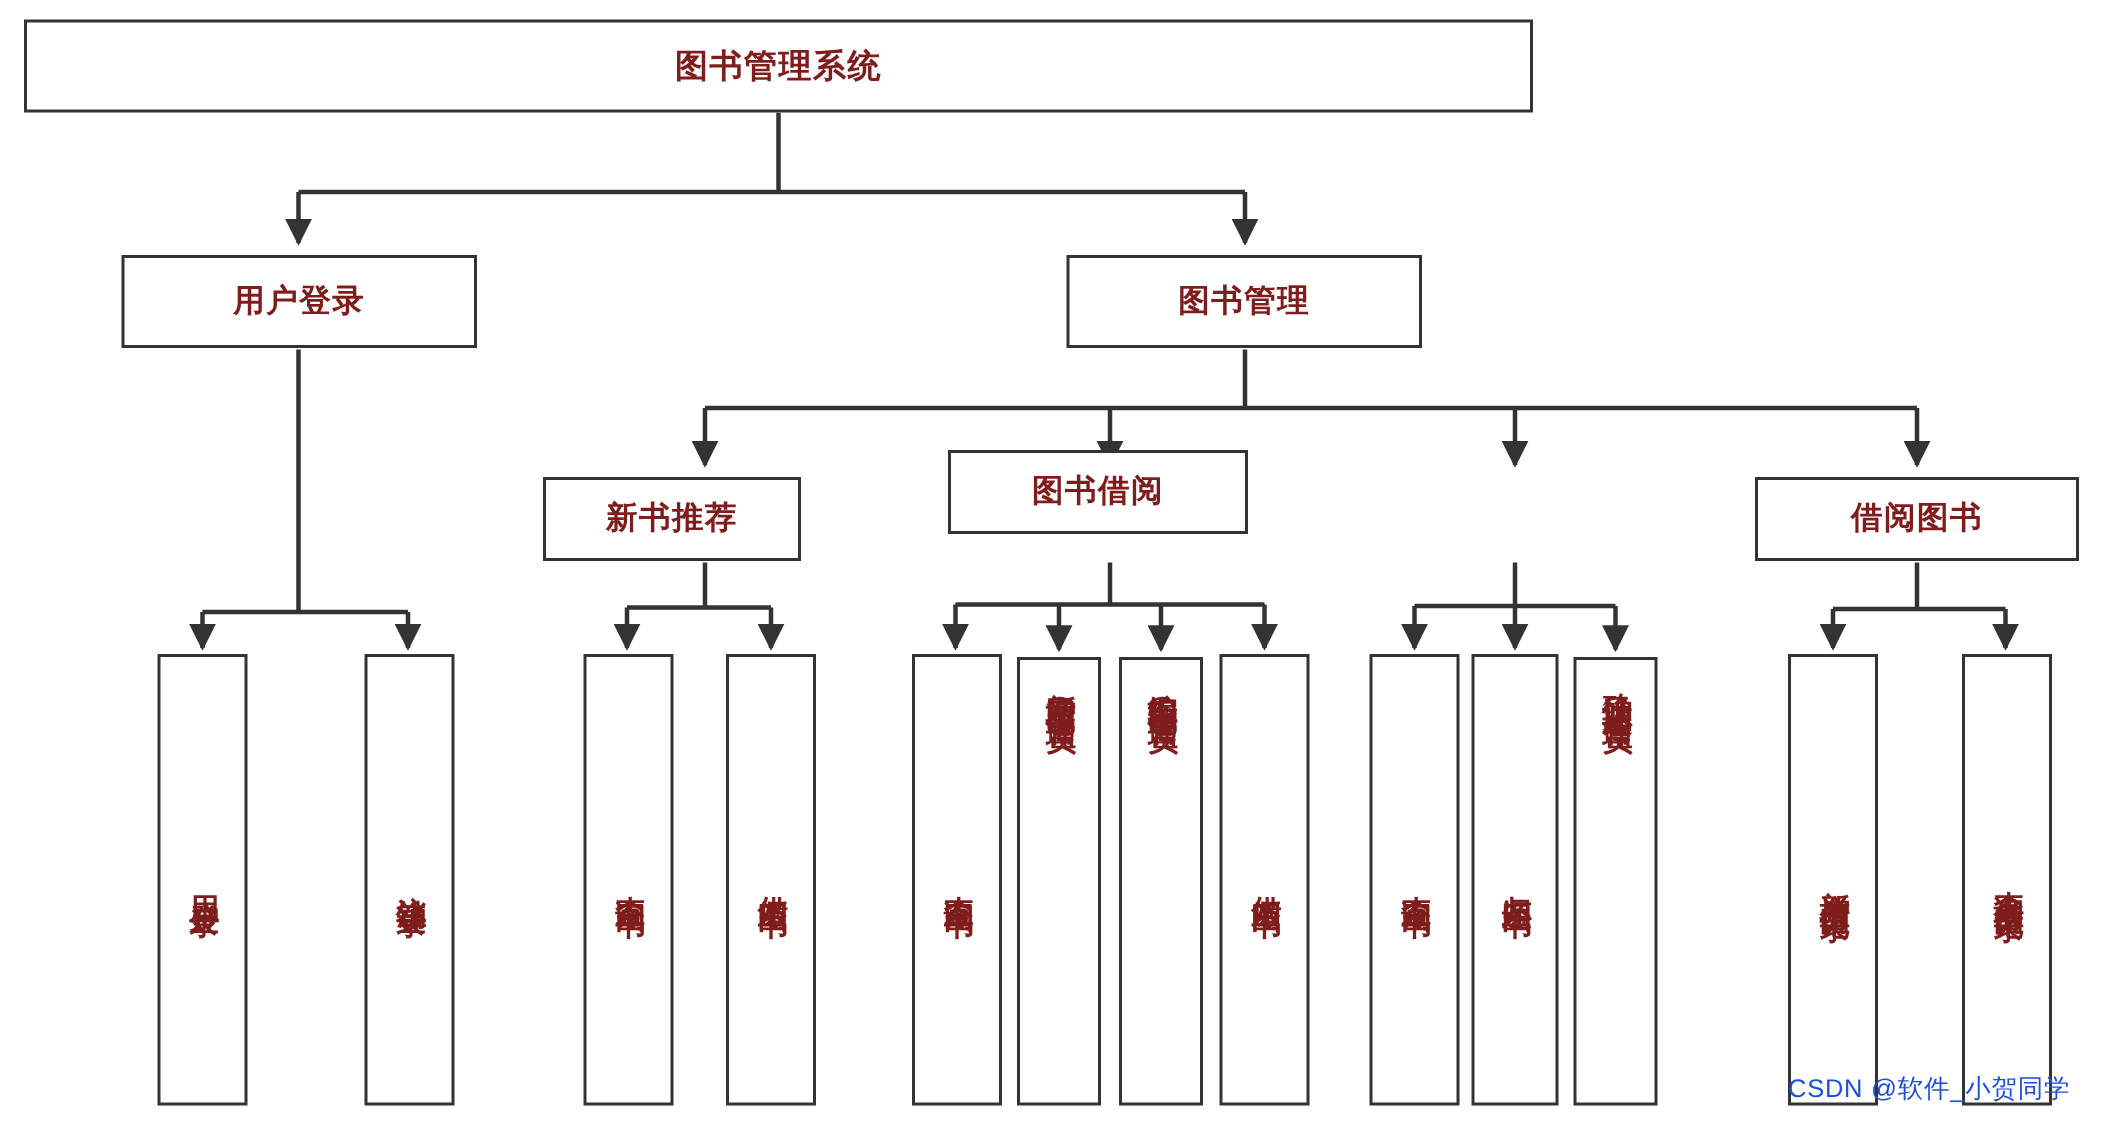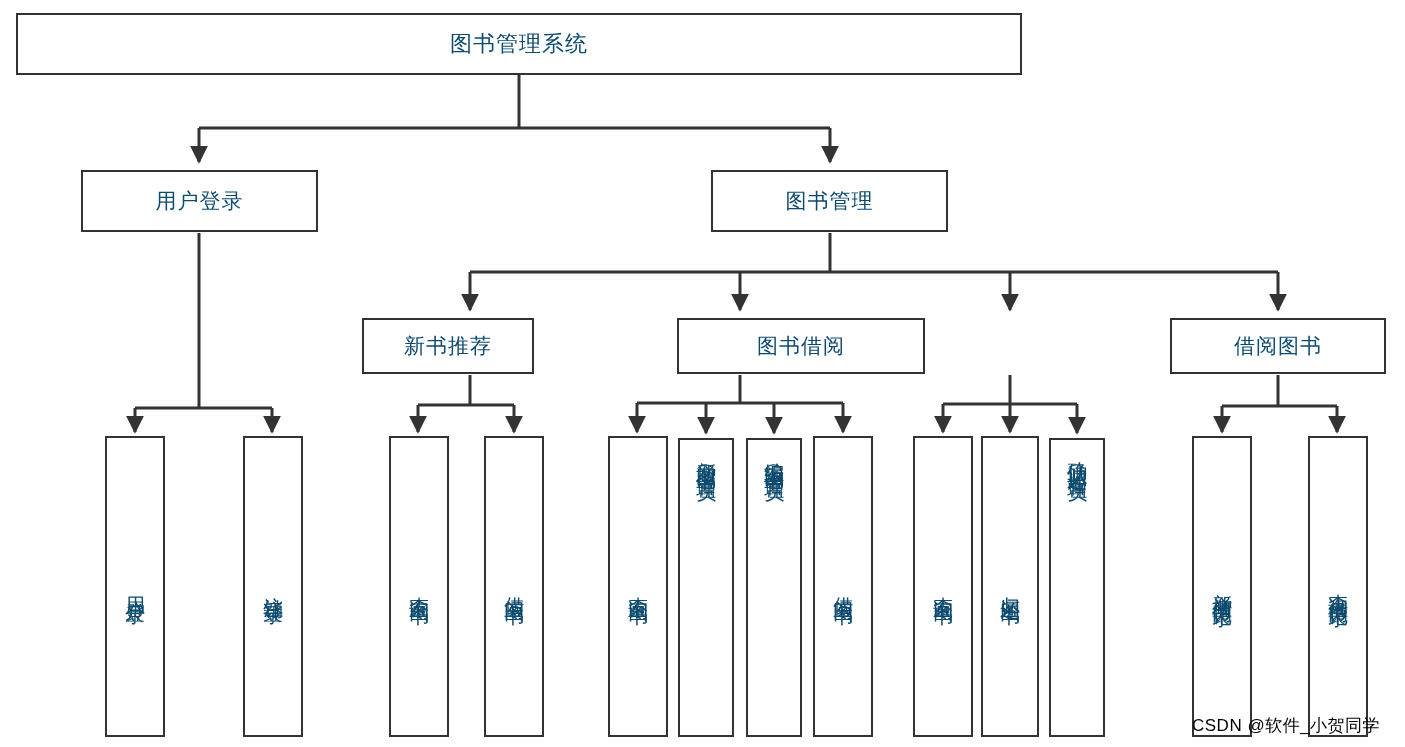--- a/index.html
+++ b/index.html
@@ -26,24 +26,25 @@
     height: 747px;
   }
   .node {
     position: absolute;
     box-sizing: border-box;
     border: 2px solid #333333;
     background: #ffffff;
     display: flex;
     align-items: center;
     justify-content: center;
-    color: #0c4a6e;
+    color: #7f1d1d;
     font-size: 21px;
     letter-spacing: 1px;
     line-height: 1.25;
+    font-weight: bold;
   }
   .node.root {
     font-size: 22px;
   }
   .node-label {
     display: block;
     text-align: center;
     white-space: nowrap;
   }
   .node.vertical {
@@ -58,21 +59,21 @@
     letter-spacing: 3px;
     font-size: 20px;
     line-height: 1.18;
     max-height: 100%;
   }
   .node.vertical.top-aligned {
     align-items: flex-start;
   }
   .watermark {
     position: absolute;
-    color: #000000;
+    color: #1d4ed8;
     font-size: 17px;
     letter-spacing: 0.5px;
     white-space: nowrap;
     pointer-events: none;
   }
 </style>
 </head>
 <body>
 
 <div id="canvas">
@@ -137,21 +138,21 @@
   <div class="node" style="left:81px; top:170px; width:237px; height:62px;">
     <span class="node-label">用户登录</span>
   </div>
   <div class="node" style="left:711px; top:170px; width:237px; height:62px;">
     <span class="node-label">图书管理</span>
   </div>
 
   <div class="node" style="left:362px; top:318px; width:172px; height:56px;">
     <span class="node-label">新书推荐</span>
   </div>
-  <div class="node" style="left:632px; top:318px; width:248px; height:56px;margin-left:45px;">
+  <div class="node" style="left:632px; top:300px; width:200px; height:56px;">
     <span class="node-label">图书借阅</span>
   </div>
   <div class="node" style="left:1170px; top:318px; width:216px; height:56px;">
     <span class="node-label">借阅图书</span>
   </div>
 
   <div class="node vertical" style="left:105px; top:436px; width:60px; height:301px;">
     <span class="node-label">用户登录</span>
   </div>
   <div class="node vertical" style="left:243px; top:436px; width:60px; height:301px;">

